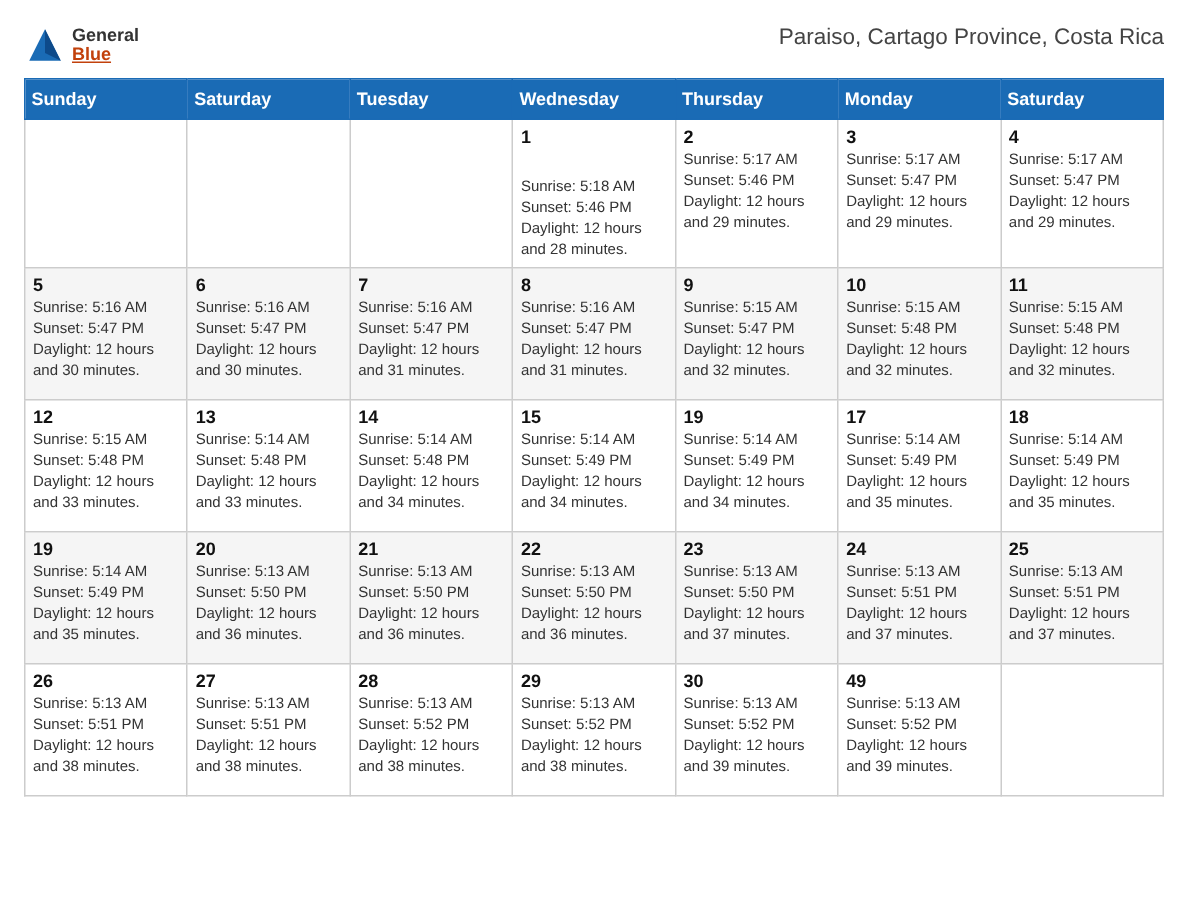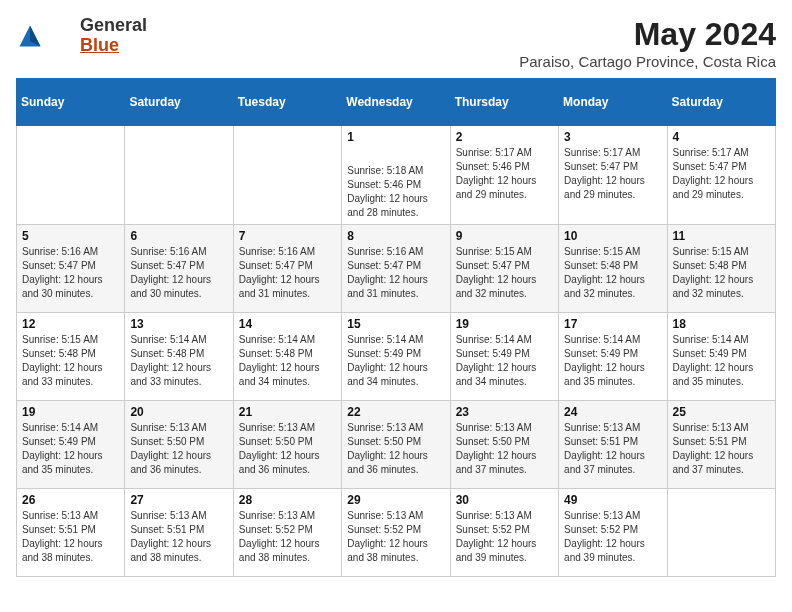--- a/index.html
+++ b/index.html
@@ -15,24 +15,23 @@
       justify-content: space-between;
       align-items: flex-start;
       margin-bottom: 8px;
     }
     .logo {
       display: flex;
       align-items: center;
       gap: 4px;
     }
     .logo-text {
-      font-size: 18px;
+      font-size: 12px;
       font-weight: bold;
       line-height: 1.1;
-      margin-left: 32px;
     }
     .logo-text .general { color: #333; }
     .logo-text .blue { color: #c2410c; text-decoration: underline; }
     .logo-icon {
       width: 28px;
       height: 28px;
     }
     .title-block {
       text-align: right;
     }
@@ -46,21 +45,21 @@
       color: #444;
     }
     .calendar {
       width: 100%;
       border-collapse: collapse;
       font-size: 11px;
     }
     .calendar th {
       background: #1a6bb5;
       color: #fff;
-      padding: 16px 4px;
+      padding: 6px 4px;
       text-align: left;
       font-size: 12px;
       border: 1px solid #1a6bb5;
     }
     .calendar td {
       border: 1px solid #ccc;
       vertical-align: top;
       padding: 4px 5px;
       height: 88px;
       width: 108px;
@@ -92,21 +91,20 @@
     <svg class="logo-icon" viewBox="0 0 32 32" xmlns="http://www.w3.org/2000/svg">
       <polygon points="16,4 28,28 4,28" fill="#1a6bb5"></polygon>
       <polygon points="16,4 28,28 16,22" fill="#0d4a8a"></polygon>
     </svg>
     <div class="logo-text">
       <span class="general">General</span><br>
       <span class="blue">Blue</span>
     </div>
   </div>
   <div class="title-block">
-    <div class="month-year">May 2024</div>
     <div class="location">Paraiso, Cartago Province, Costa Rica</div>
   </div>
 </div>
 
 <table class="calendar">
   <thead>
     <tr>
     <th>Sunday</th>
         <th>Saturday</th>
         <th>Tuesday</th>

